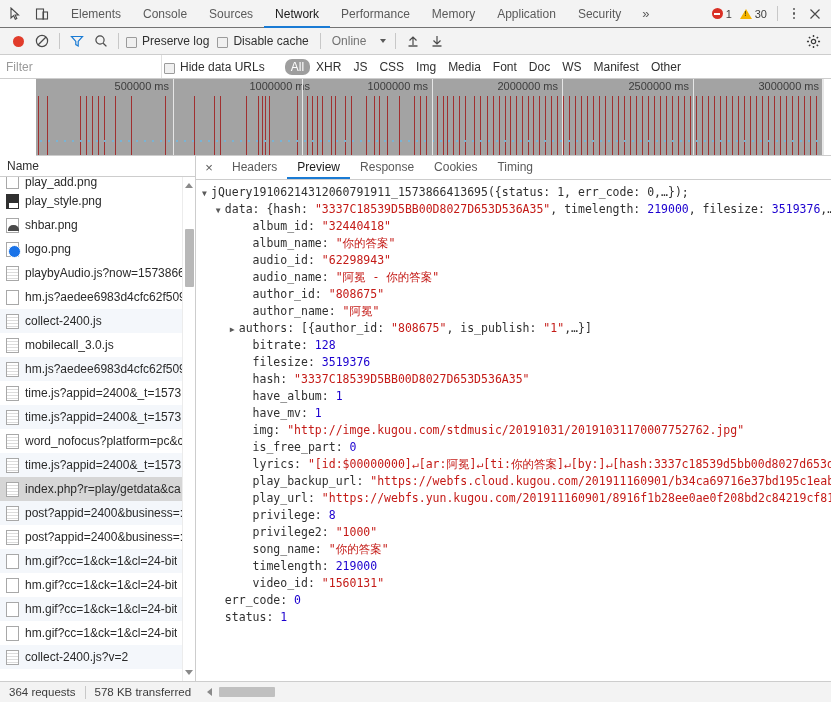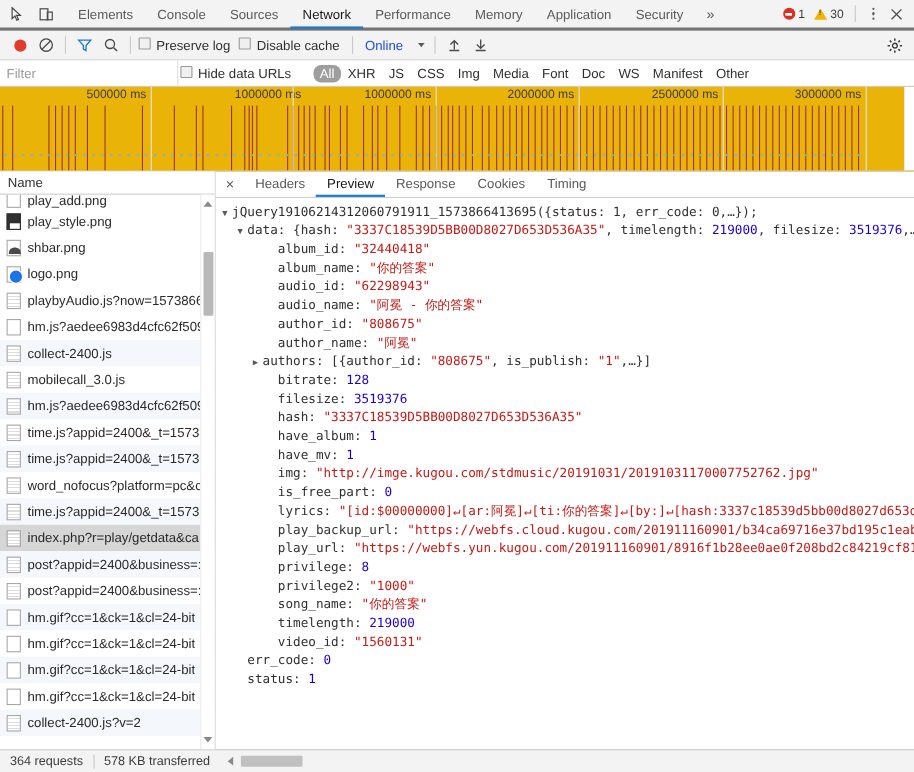--- a/index.html
+++ b/index.html
@@ -11,21 +11,21 @@
     color: #303030;
     overflow: hidden;
   }
   #app { width: 831px; height: 702px; position: relative; display: flex; flex-direction: column; }
 
   
   .tabbar {
     height: 28px; min-height: 28px;
     display: flex; align-items: stretch;
     background: #f3f3f3;
-    border-bottom: 3px solid #737373;
+    border-bottom: 1px solid #737373;
   }
   .tb-icons { display: flex; align-items: center; padding: 0 4px 0 8px; gap: 10px; }
   .tb-icon { width: 16px; height: 16px; display: flex; align-items: center; justify-content: center; cursor: pointer; }
   .tb-icon svg { display: block; }
   .tabs { display: flex; align-items: stretch; margin-left: 6px; }
   .tab {
     padding: 0 11px; display: flex; align-items: center;
     font-size: 12px; color: #5a5a5a; cursor: pointer;
     border-bottom: 2px solid transparent; position: relative; top: 1px;
     white-space: nowrap;
@@ -50,22 +50,22 @@
   .nettoolbar {
     height: 27px; min-height: 27px;
     display: flex; align-items: center; gap: 0;
     background: #f3f3f3; border-bottom: 1px solid #cdcdcd;
     padding: 0 6px;
   }
   .tool { width: 24px; height: 24px; display: flex; align-items: center; justify-content: center; cursor: pointer; }
   .rec-dot { width: 11px; height: 11px; border-radius: 50%; background: #e13c2b; }
   .sep { width: 1px; height: 16px; background: #c8c8c8; margin: 0 5px; }
   .chk { width: 11px; height: 11px; border: 1px solid #9b9b9b; background: #f0f0f0; border-radius: 1px; display: inline-block; }
-  .chkwrap { display: flex; align-items: flex-start; gap: 5px; cursor: pointer; padding: 0 6px 0 2px; font-size: 12px; color: #303030; white-space: nowrap; }
-  .throttle { display: flex; align-items: center; gap: 14px; padding: 0 4px 0 6px; cursor: pointer; font-size: 12px; color: #1d4ed8; }
+  .chkwrap { display: flex; align-items: flex-end; gap: 5px; cursor: pointer; padding: 0 6px 0 2px; font-size: 12px; color: #303030; white-space: nowrap; }
+  .throttle { display: flex; align-items: center; gap: 14px; padding: 0 4px 0 6px; cursor: pointer; font-size: 12px; color: #737373; }
   .caret { width: 0; height: 0; border-left: 3.5px solid transparent; border-right: 3.5px solid transparent; border-top: 4px solid #5a5a5a; }
   .gear-right { margin-left: auto; }
 
   
   .filterrow {
     height: 24px; min-height: 24px;
     display: flex; align-items: center;
     background: #ffffff; border-bottom: 1px solid #cdcdcd;
   }
   .filterinput {
@@ -73,21 +73,21 @@
     padding: 0 6px; font-size: 12px; color: #303030;
     font-family: "Liberation Sans", sans-serif; background: transparent;
     border-right: 1px solid #e0e0e0;
   }
   .filterinput::placeholder { color: #9a9a9a; }
   .ftypes { display: flex; align-items: center; gap: 0; padding-left: 14px; }
   .ftype { padding: 1px 6px; font-size: 12px; color: #303030; cursor: pointer; border-radius: 7px; white-space: nowrap; }
   .ftype.sel { background: #9e9e9e; color: #ffffff; }
 
   
-  .overview { height: 77px; min-height: 77px; position: relative; background: #eab308; border-bottom: 1px solid #cdcdcd; overflow: hidden; }
+  .overview { height: 77px; min-height: 77px; position: relative; background: #a3a3a3; border-bottom: 1px solid #cdcdcd; overflow: hidden; margin-left: 36px; }
   .ov-labels { position: absolute; top: 0; left: 0; right: 0; height: 17px; }
   .ov-lab { position: absolute; top: 1px; font-size: 11px; color: #3c3c3c; transform: translateX(-100%); padding-right: 4px; white-space: nowrap; }
   .ov-gl { position: absolute; top: 0; bottom: 0; width: 1px; background: #e6e6e6; }
   .ov-canvas { position: absolute; top: 17px; left: 0; right: 0; bottom: 0; }
   .bar { position: absolute; top: 0; bottom: 0; width: 1px; }
   .dotrow { position: absolute; left: 0; right: 0; height: 2px; top: 44px; }
   .bdot { position: absolute; width: 2px; height: 2px; background: #7ab3d4; }
   .ov-scroll { position: absolute; right: 0; top: 0; width: 9px; bottom: 0; background: #fff; border-left: 1px solid #e8e8e8; }
 
   

